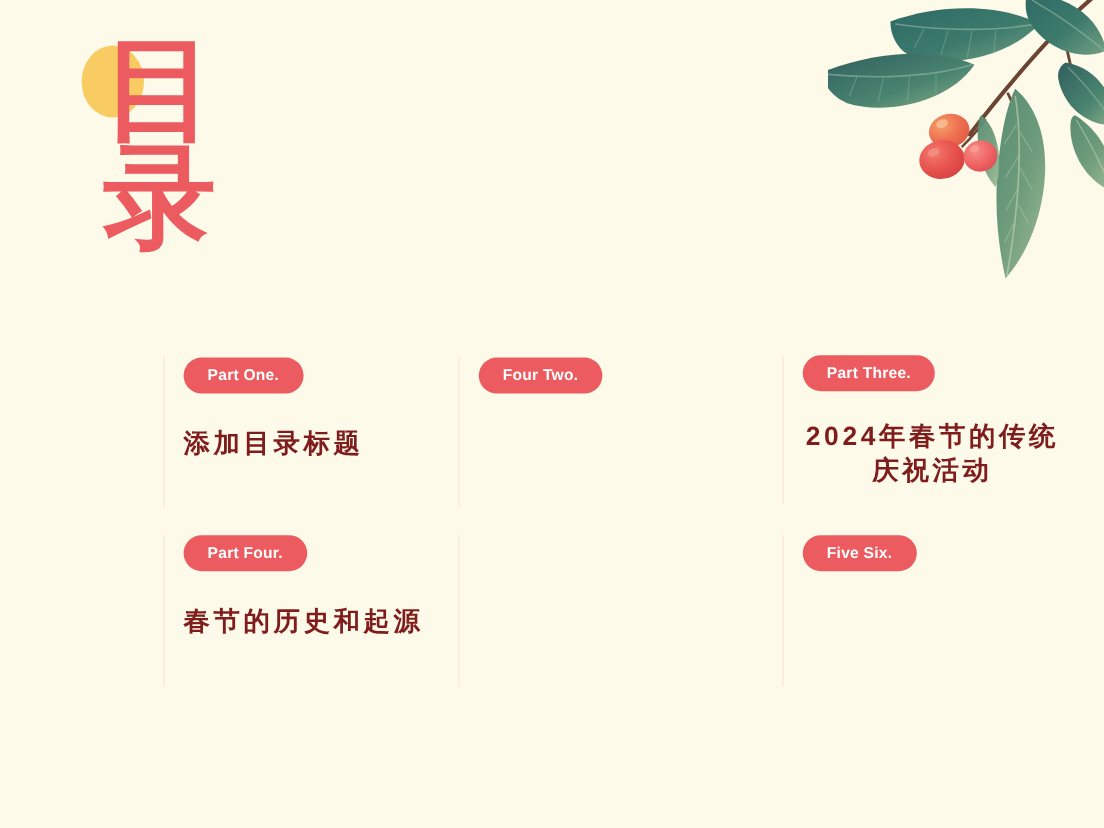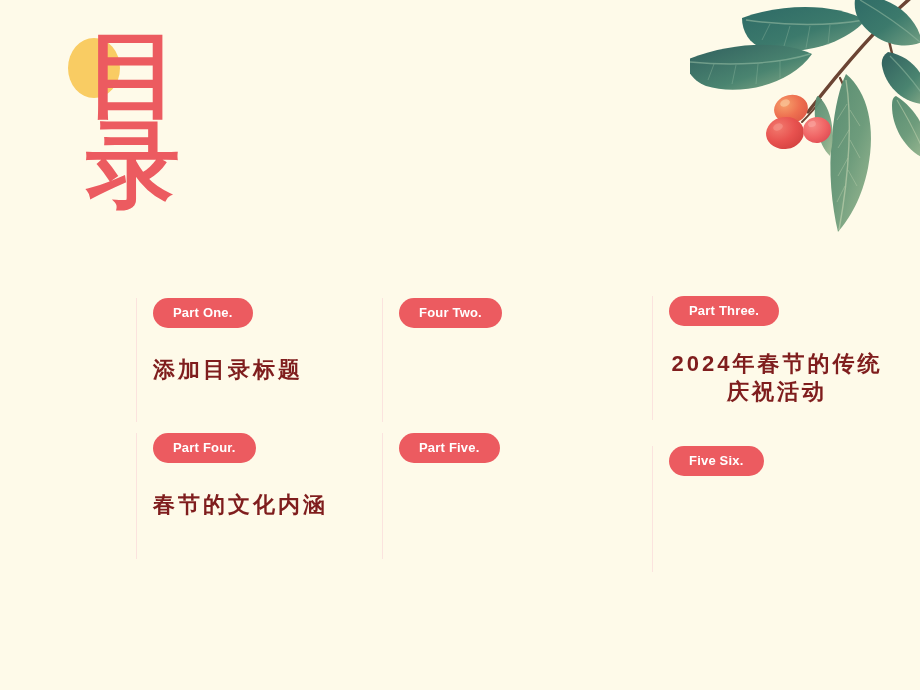--- a/index.html
+++ b/index.html
@@ -73,21 +73,21 @@
     position: absolute;
     width: 246px;
     box-sizing: border-box;
     padding-left: 16px;
     border-left: 1.5px solid #FBE3DE;
   }
   .item.col1 { left: 0px; }
   .item.col2 { left: 246px; }
   .item.col3 { left: 492px; margin-left: 24px; }
   .item.row1 { top: 0px; height: 124px; }
-  .item.row2 { top: 135px; height: 126px; }
+  .item.row2 { top: 148px; height: 126px; }
 
   .item.col3.row1 { top: -2px; }
   .item.col3.row2 { top: 148px; }
 
   .pill {
     display: inline-block;
     background: #EC5B60;
     color: #FFFFFF;
     font-family: "Liberation Sans", sans-serif;
     font-size: 13px;
@@ -224,25 +224,24 @@
       <span class="pill">Four Two.</span>
     </div>
 
     <div class="item col3 row1">
       <span class="pill">Part Three.</span>
       <div class="item-title">2024年春节的传统庆祝活动</div>
     </div>
 
     <div class="item col1 row2">
       <span class="pill">Part Four.</span>
-      <div class="item-title">春节的文化内涵</div>
+      <div class="item-title">春节的历史和起源</div>
     </div>
 
     <div class="item col2 row2">
-      <span class="pill">Part Five.</span>
     </div>
 
     <div class="item col3 row2">
       <span class="pill">Five Six.</span>
     </div>
 
   </div>
 </div>
 
 </body></html>

